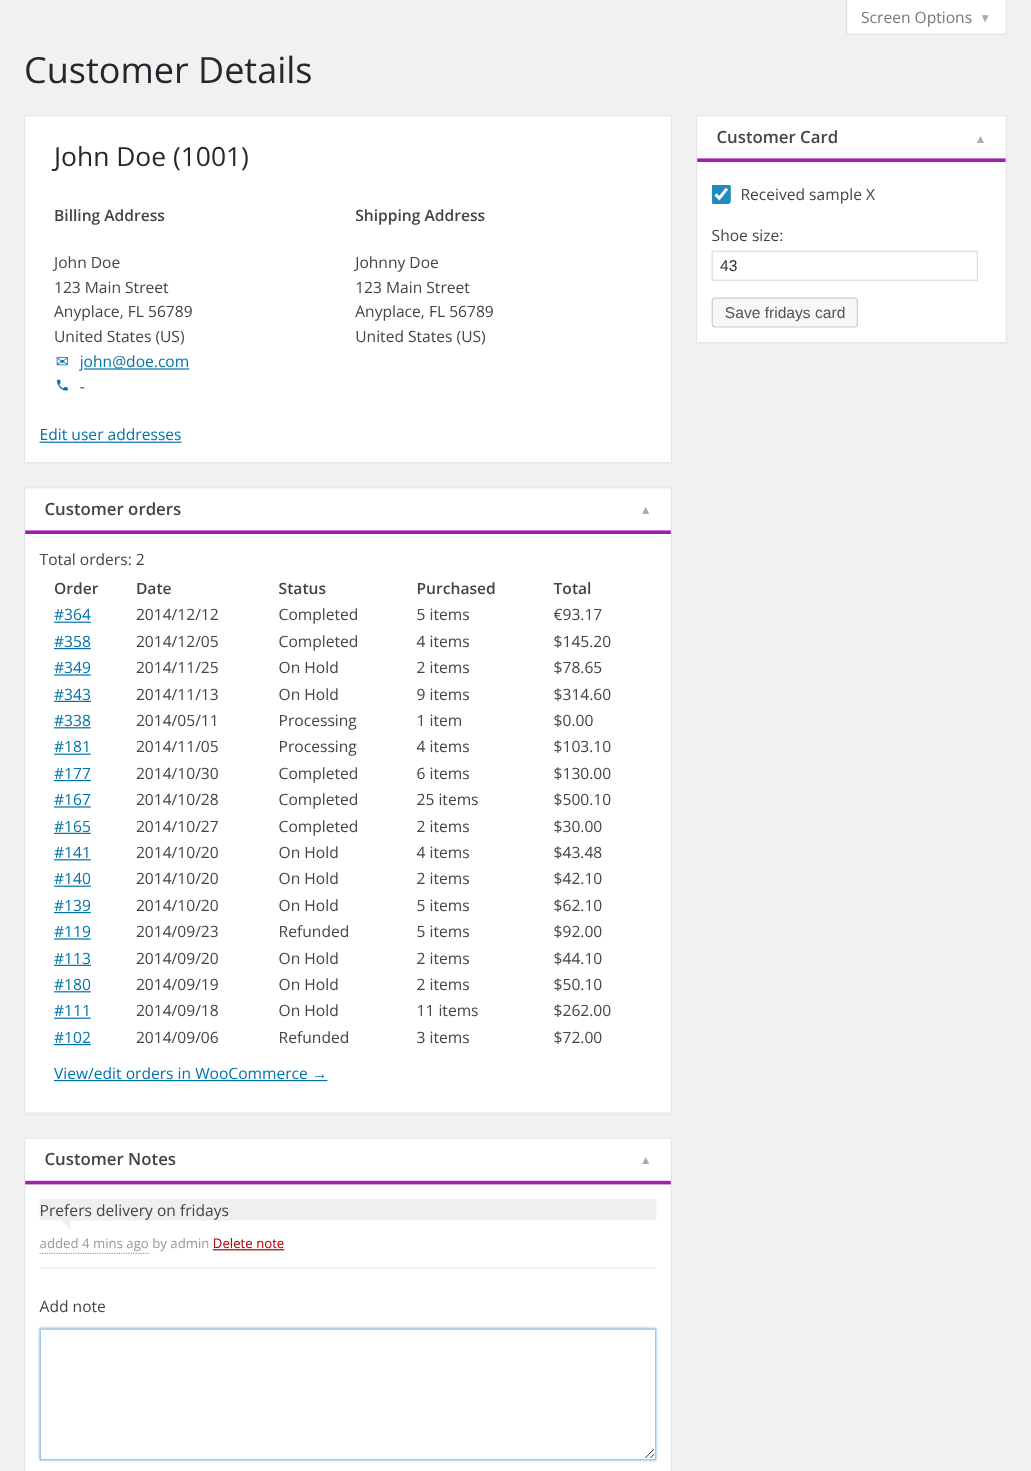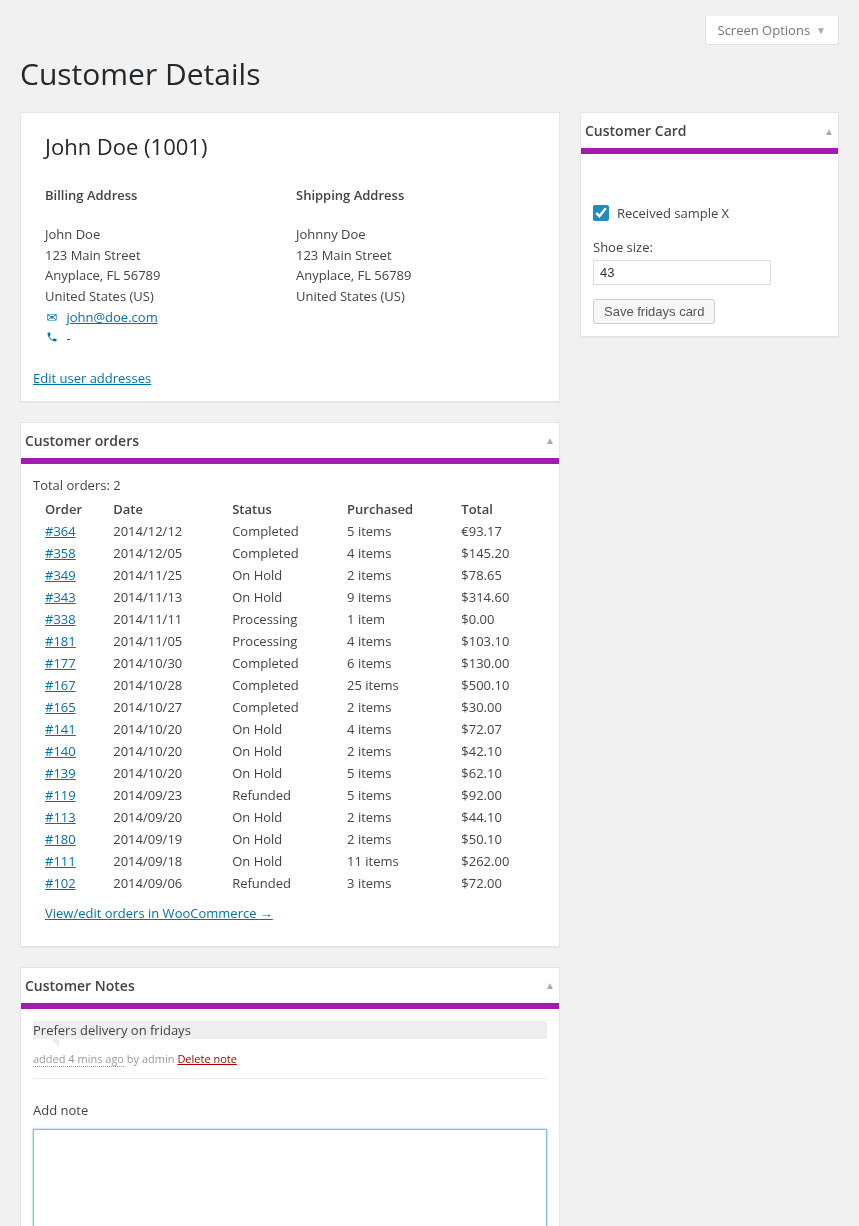--- a/index.html
+++ b/index.html
@@ -3,21 +3,21 @@
 <meta charset="utf-8">
 <style>
 * { box-sizing: border-box; margin: 0; padding: 0; }
 body {
   background: #f1f1f1;
   font-family: -apple-system, "Open Sans", "Helvetica Neue", Arial, sans-serif;
   font-size: 13px;
   color: #444;
   padding: 0 20px 40px;
 }
-.screen-options-wrap { display: flex; justify-content: flex-end; padding-top: 16px; }
+.screen-options-wrap { display: flex; justify-content: flex-end; padding-top: 0; }
 .screen-options {
   background: #fff;
   border: 1px solid #e1e1e1;
   border-top: none;
   border-radius: 0 0 3px 3px;
   padding: 5px 12px;
   color: #777;
   font-size: 13px;
   cursor: pointer;
   display: flex;
@@ -33,22 +33,22 @@
 }
 .layout { display: flex; gap: 20px; align-items: flex-start; }
 .col-main { width: 540px; display:flex; flex-direction:column; gap:20px; }
 .col-side { flex: 1; }
 .postbox {
   background: #fff;
   border: 1px solid #e5e5e5;
   box-shadow: 0 1px 1px rgba(0,0,0,.04);
 }
 .postbox .hndle {
-  border-bottom: 6px solid #a21caf;
-  padding: 8px 4px;
+  border-bottom: 3px solid #a21caf;
+  padding: 8px 16px;
   font-size: 14px;
   font-weight: 600;
   display:flex;
   justify-content: space-between;
   align-items:center;
   cursor: move;
 }
 .toggle-arrow { color:#aaa; font-size:10px; cursor:pointer; }
 .inside { padding: 12px; }
 .cust-head { font-size: 22px; font-weight: 400; padding: 18px 12px 6px 24px; color:#23282d; }
@@ -87,26 +87,26 @@
 }
 .button {
   background:#f7f7f7;
   border:1px solid #ccc;
   border-radius:3px;
   padding:4px 10px;
   font-size:13px;
   cursor:pointer;
   color:#555;
 }
-.side-row { padding:6px 0; font-size:13px;margin-top:32px; }
+.side-row { padding:6px 0; font-size:13px; }
 .check-row { display:flex; align-items:center; gap:8px; }
 input[type="checkbox"]{ width:16px; height:16px; accent-color:#1e8cbe; }
 .shoe-label{ display:block; margin:10px 0 4px; font-size:13px; }
 input.shoe {
-  width:178px; padding:4px 6px; font-size:13px;
+  width:222px; padding:4px 6px; font-size:13px;
   border:1px solid #ddd; background:#fff; color:#333;
 }
 .save-card { margin-top:14px; }
 </style>
 </head>
 <body>
 
 <div class="screen-options-wrap">
   <div class="screen-options">
     <span>Screen Options</span>
@@ -193,21 +193,21 @@
               </tr>
               <tr>
                 <td><a href="#">#343</a></td>
                 <td>2014/11/13</td>
                 <td>On Hold</td>
                 <td>9 items</td>
                 <td>$314.60</td>
               </tr>
               <tr>
                 <td><a href="#">#338</a></td>
-                <td>2014/11/11</td>
+                <td>2014/05/11</td>
                 <td>Processing</td>
                 <td>1 item</td>
                 <td>$0.00</td>
               </tr>
               <tr>
                 <td><a href="#">#181</a></td>
                 <td>2014/11/05</td>
                 <td>Processing</td>
                 <td>4 items</td>
                 <td>$103.10</td>
@@ -231,21 +231,21 @@
                 <td>2014/10/27</td>
                 <td>Completed</td>
                 <td>2 items</td>
                 <td>$30.00</td>
               </tr>
               <tr>
                 <td><a href="#">#141</a></td>
                 <td>2014/10/20</td>
                 <td>On Hold</td>
                 <td>4 items</td>
-                <td>$72.07</td>
+                <td>$43.48</td>
               </tr>
               <tr>
                 <td><a href="#">#140</a></td>
                 <td>2014/10/20</td>
                 <td>On Hold</td>
                 <td>2 items</td>
                 <td>$42.10</td>
               </tr>
               <tr>
                 <td><a href="#">#139</a></td>

